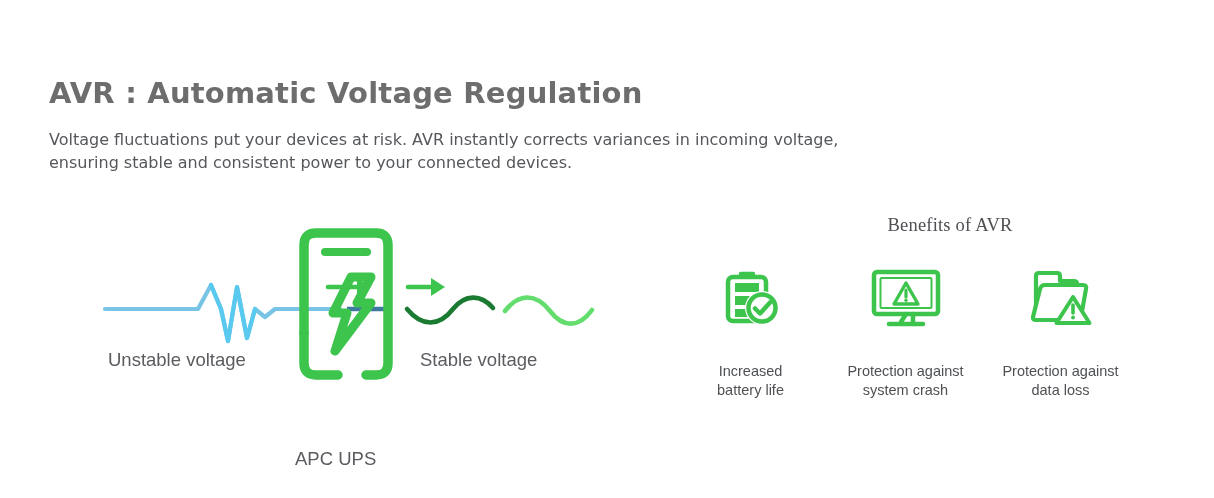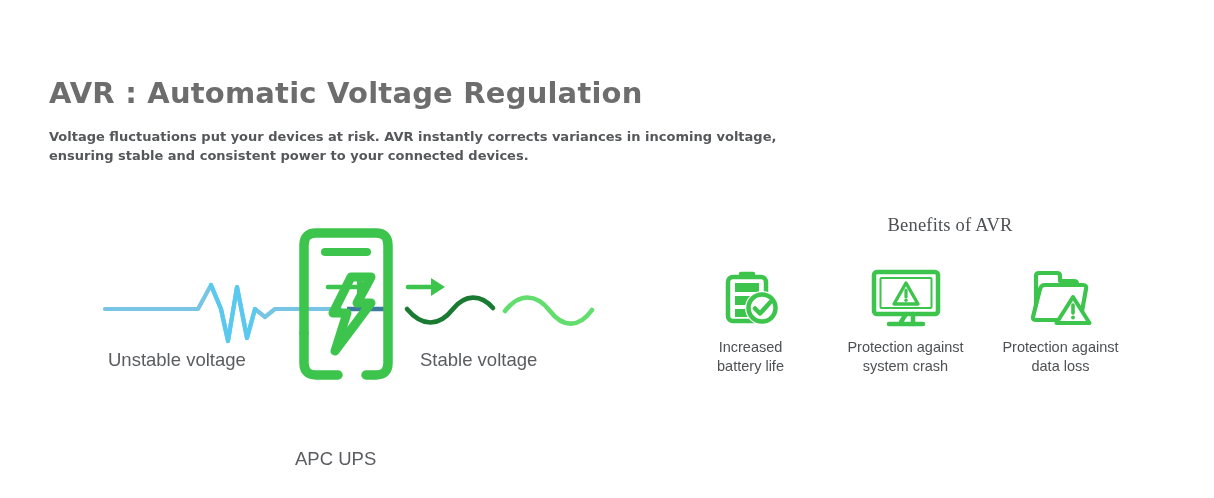--- a/index.html
+++ b/index.html
@@ -28,22 +28,22 @@
     font-family: "DejaVu Sans", sans-serif;
     font-size: 29px;
     font-weight: 700;
     color: #6d6d6d;
     letter-spacing: 0.2px;
     margin: 0;
     line-height: 1.2;
   }
   .page-subtitle {
     font-family: "DejaVu Sans", sans-serif;
-    font-size: 13px;
-    font-weight: 700;
+    font-size: 16px;
+    font-weight: 400;
     color: #55575b;
     line-height: 1.45;
     margin: 0;
     margin-top: 17px;
     max-width: 790px;
   }
 
   
   .diagram {
     position: absolute;
@@ -86,20 +86,21 @@
     justify-content: flex-start;
     align-items: flex-start;
     margin-top: 29px;
     padding-left: 8px;
   }
   .benefit {
     width: 155px;
     display: flex;
     flex-direction: column;
     align-items: center;
+    gap: 24px;
   }
   .benefit-icon {
     height: 66px;
     display: flex;
     align-items: center;
     justify-content: center;
   }
   .benefit-label {
     margin-top: 7px;
     font-family: "Liberation Sans", sans-serif;

